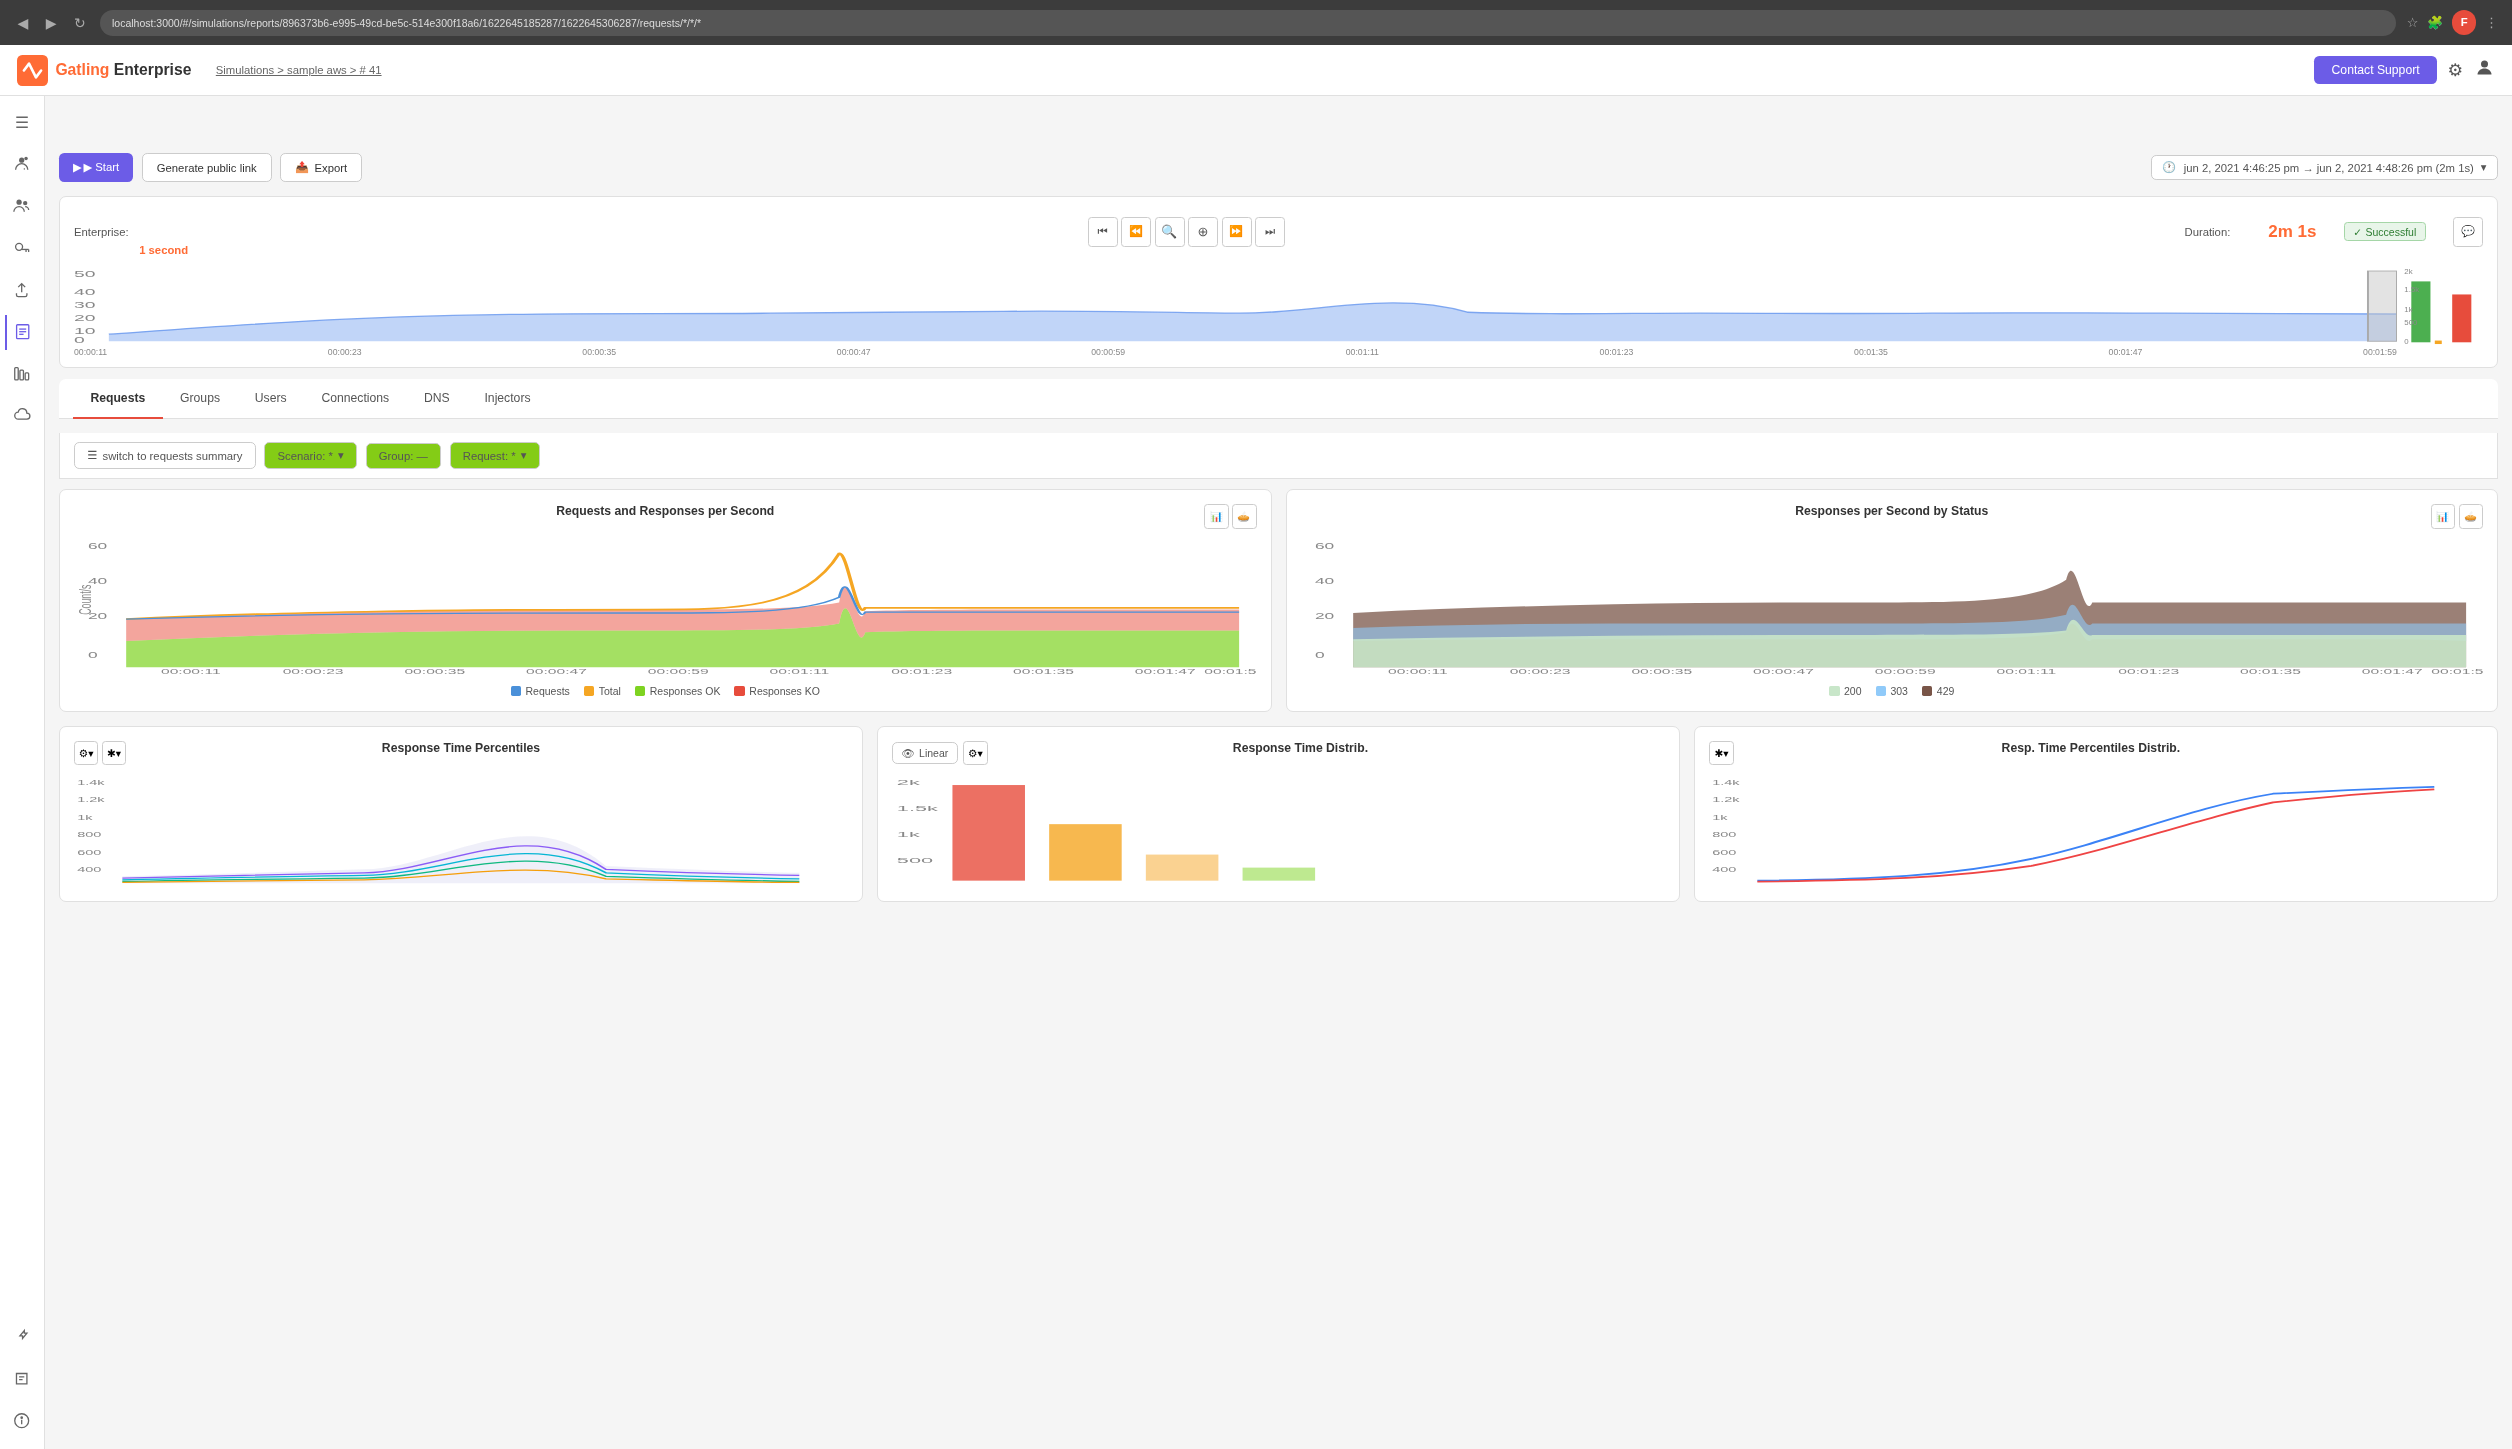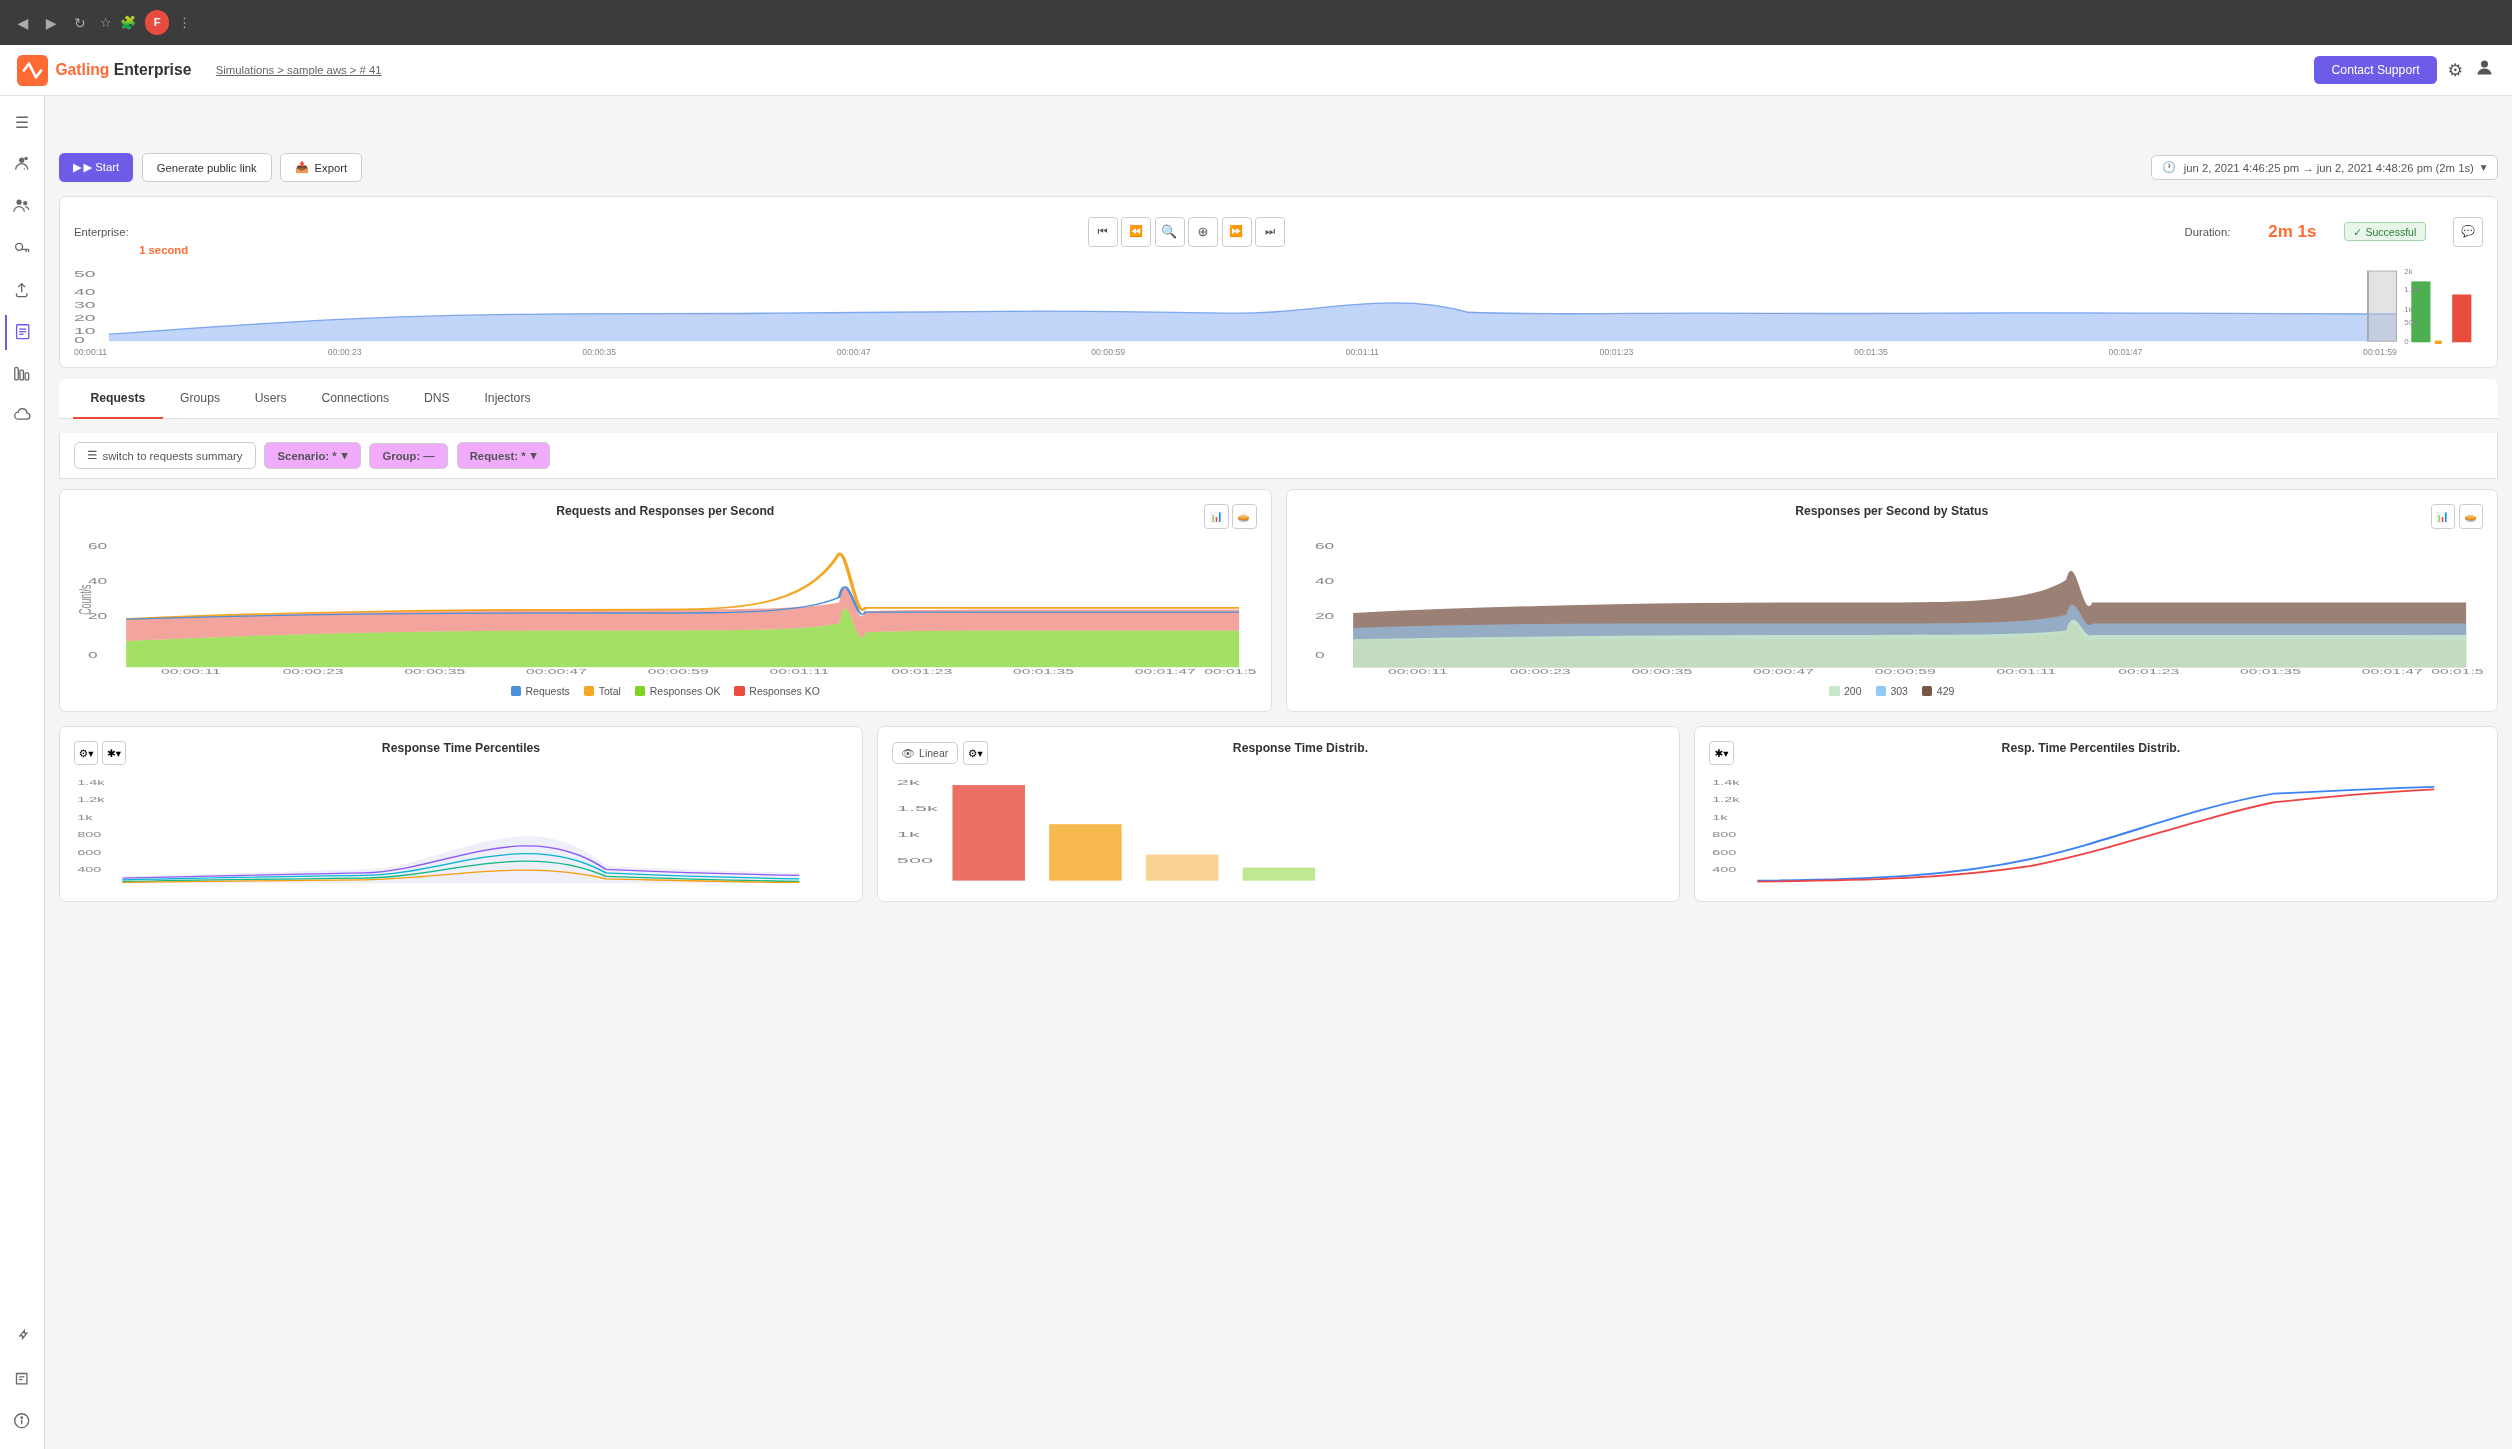--- a/index.html
+++ b/index.html
@@ -87,23 +87,23 @@
     
     .filter-row {
       display: flex; gap: 8.7px; margin-bottom: 14px; align-items: center;
     }
     .filter-btn {
       border: 0.9px solid #ccc; background: #fff; border-radius: 5.2px;
       padding: 6.1px 12.2px; cursor: pointer; font-size: 11.3px; color: #555;
       display: flex; align-items: center; gap: 5.2px;
     }
     .filter-select {
-      border: 0.9px solid #ccc; background: #f0abfc; border-radius: 5.2px;
+      border: 0.9px solid #ccc; background: #84cc16; border-radius: 5.2px;
       padding: 6.1px 12.2px; cursor: pointer; font-size: 11.3px; color: #555;
-      display: flex; align-items: flex-end; gap: 5.2px; font-weight: bold;
+      display: flex; align-items: flex-end; gap: 5.2px;
     }
 
     
     .charts-row { display: flex; gap: 14px; margin-bottom: 14px; }
     .chart-card {
       background: #fff; border: 0.9px solid #e0e0e0; border-radius: 7px;
       flex: 1; padding: 14px; min-width: 0;
     }
     .chart-card-title { font-size: 12.2px; font-weight: 700; text-align: center; margin-bottom: 10.5px; color: #333; }
     .chart-icon-btn {
@@ -148,20 +148,23 @@
       display: flex; align-items: center; justify-content: center; color: #fff; font-size: 11.3px; font-weight: 600;
     }
   </style>
 </head>
 <body>
 
 <div class="browser-chrome">
   <button class="browser-nav-btn">◀</button>
   <button class="browser-nav-btn">▶</button>
   <button class="browser-nav-btn">↻</button>
+  <div class="address-bar">
+    <span>localhost:3000/#/simulations/reports/896373b6-e995-49cd-be5c-514e300f18a6/1622645185287/1622645306287/requests/*/*/*</span>
+  </div>
   <div class="browser-right">
     <button class="browser-right-btn">☆</button>
     <button class="browser-right-btn">🧩</button>
     <div class="profile-circle">
       <span>F</span>
     </div>
     <button class="browser-right-btn">⋮</button>
   </div>
 </div>
 

